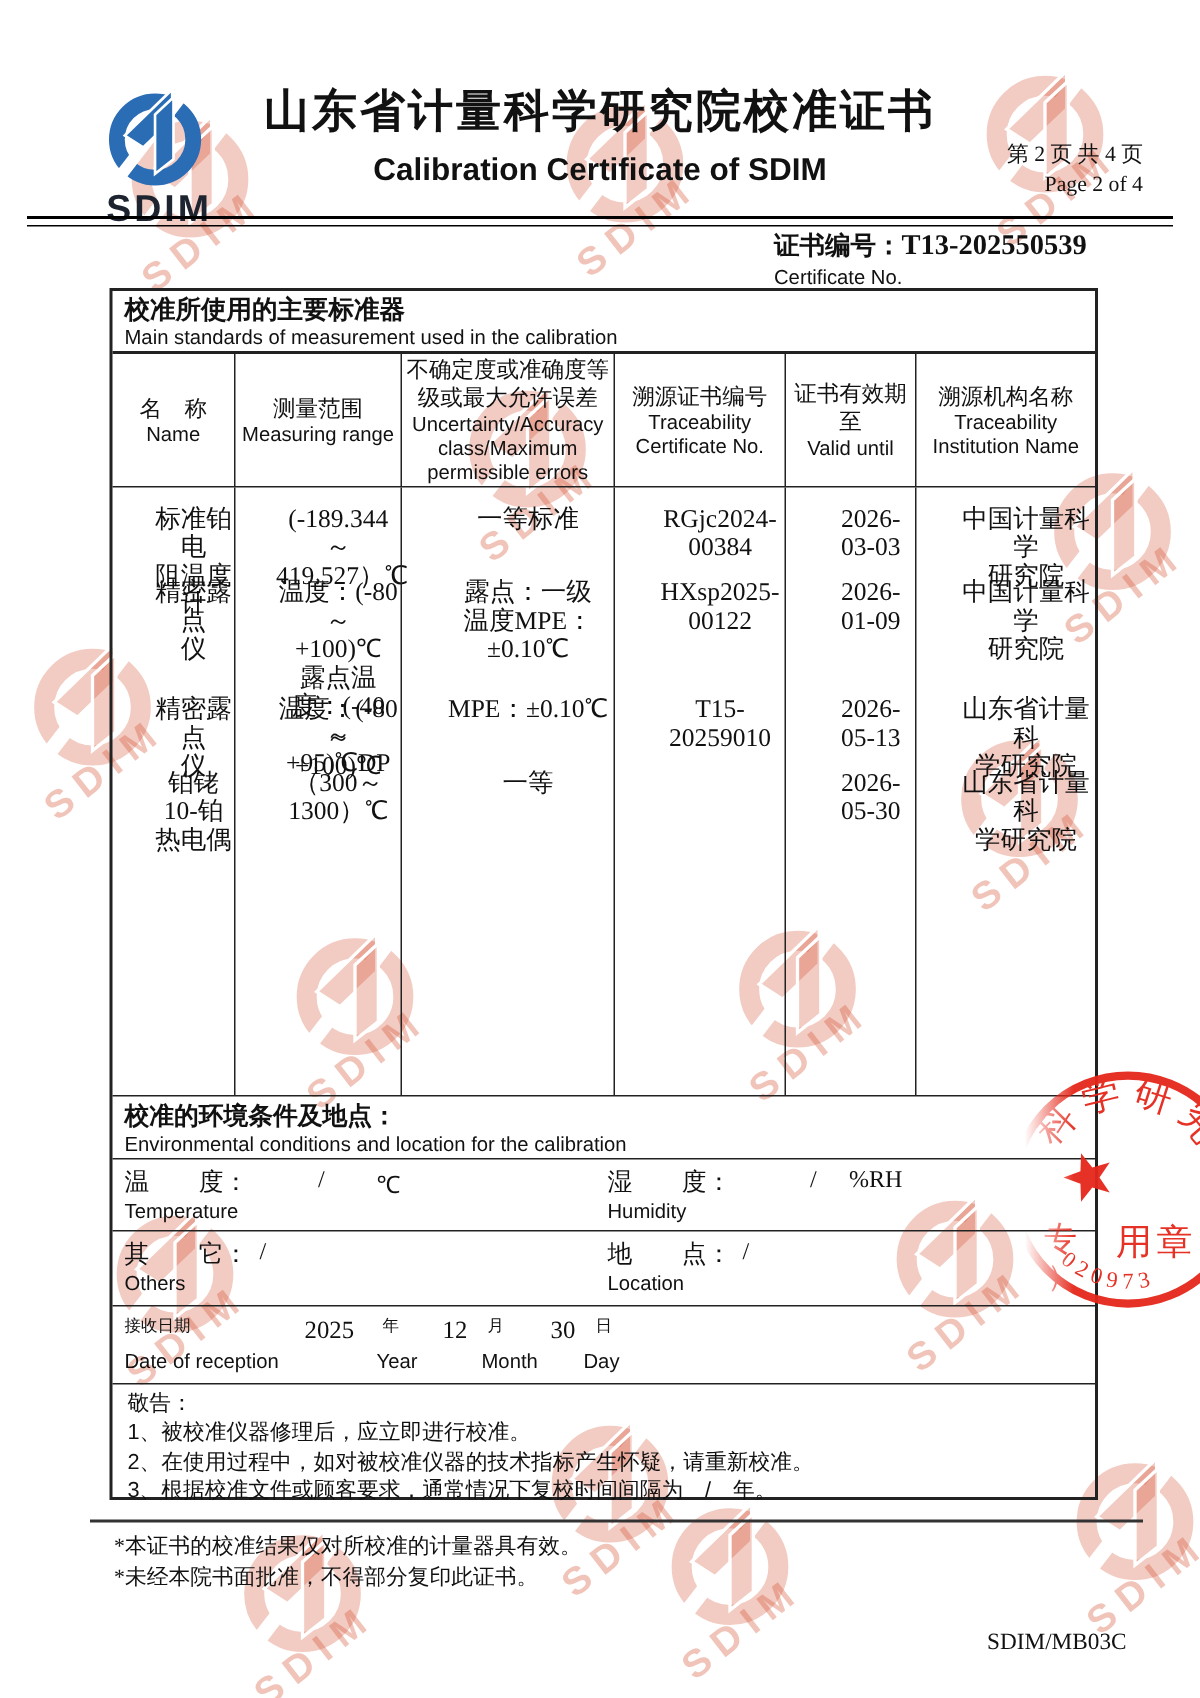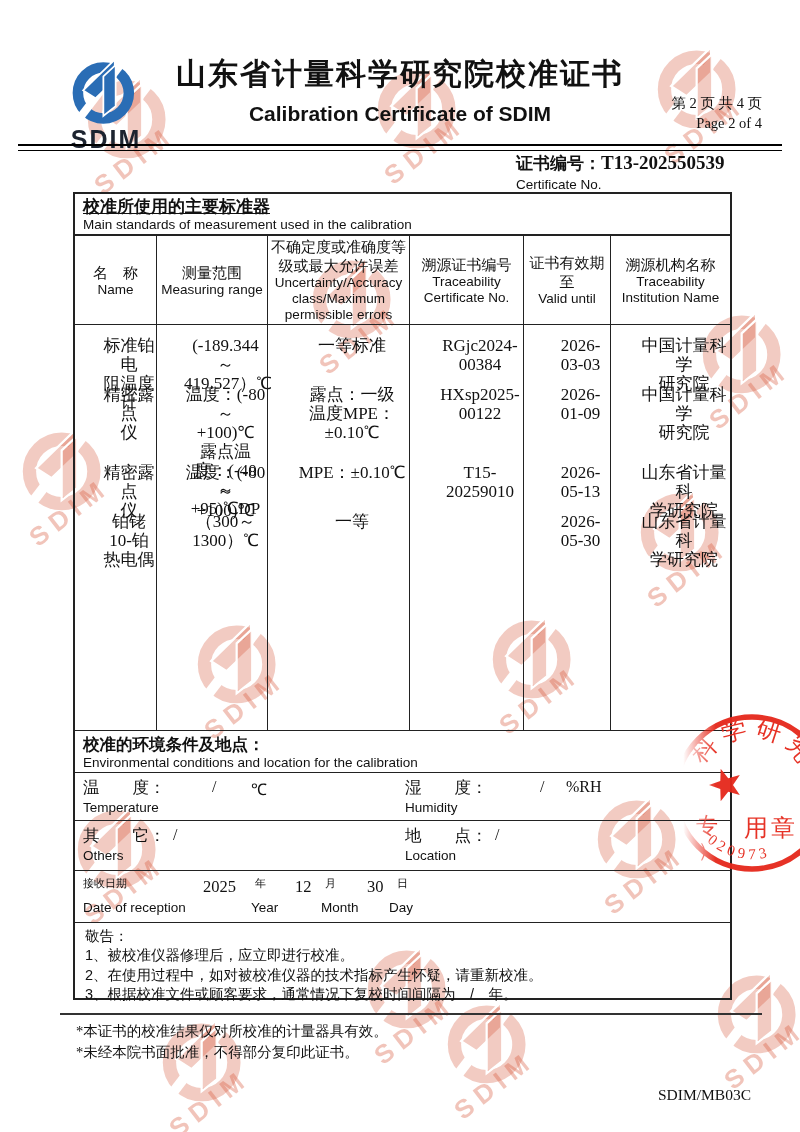--- a/index.html
+++ b/index.html
@@ -24,21 +24,21 @@
              font-size:14.5px;line-height:20px;}
   .rule-a{left:18px;top:144px;width:764px;height:2px;background:#000;}
   .rule-b{left:18px;top:150px;width:764px;height:1px;background:#000;}
   .cert-block{left:516px;top:152px;}
   .cert-line1{font-family:"Liberation Serif",serif;font-size:17px;font-weight:bold;}
   .cert-line1 .num{font-size:19px;font-weight:bold;}
   .cert-line2{font-size:13.5px;margin-top:2px;}
   
   .frame{left:73px;top:192px;width:659px;height:808px;border:2px solid #222;box-sizing:border-box;}
   .sec-title{height:40px;padding:2px 8px;box-sizing:border-box;}
-  .sec-title .cn{font-size:17px;font-weight:600;line-height:21px;text-decoration:underline;}
+  .sec-title .cn{font-size:17px;font-weight:600;line-height:21px;}
   .sec-title .en{font-size:13.5px;line-height:16px;}
   .thead{height:90px;border-top:2px solid #222;display:grid;grid-template-columns:81px 111px 142px 114px 87px auto;box-sizing:border-box;}
   .thead>div{border-left:1px solid #222;display:flex;flex-direction:column;justify-content:center;
              align-items:center;text-align:center;padding:1px 2px;box-sizing:border-box;}
   .thead>div:first-child{border-left:none;}
   .thead .cn{font-size:15px;line-height:19px;}
   .thead .en{font-size:13.5px;line-height:16px;}
   .tbody{height:406px;border-top:1.5px solid #222;display:grid;grid-template-columns:81px 111px 142px 114px 87px auto;box-sizing:border-box;}
   .tbody>div{border-left:1px solid #222;box-sizing:border-box;}
   .tbody>div:first-child{border-left:none;}

